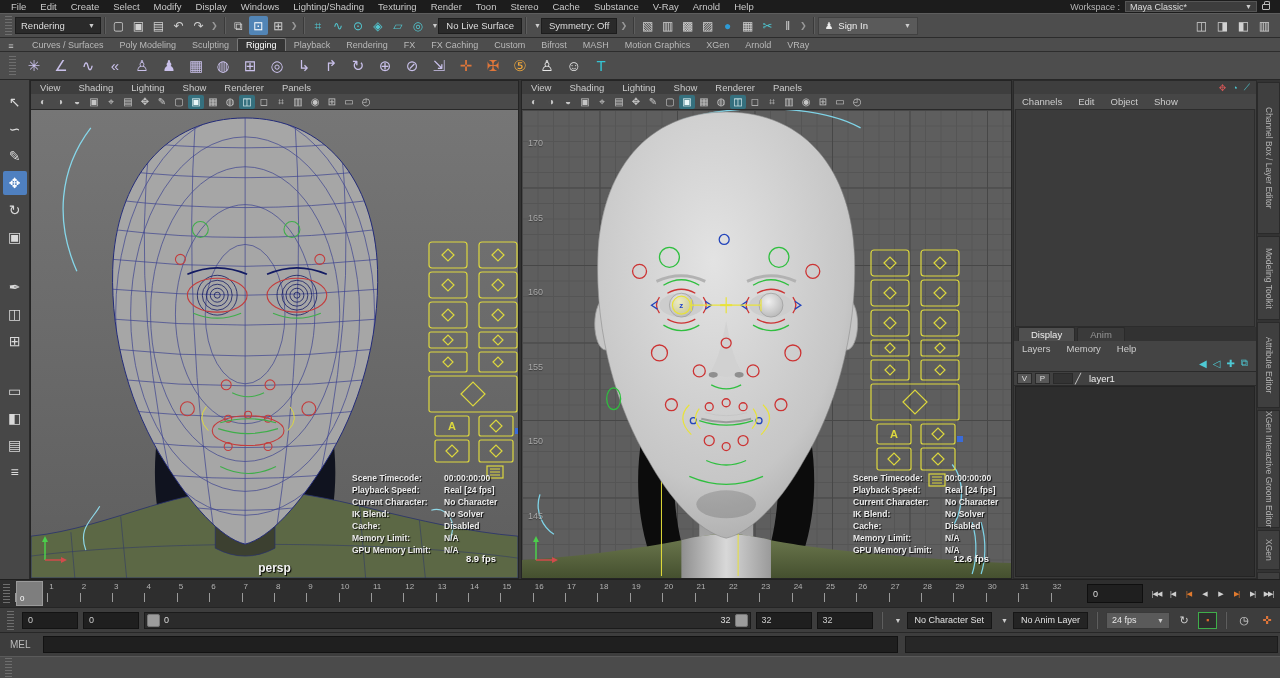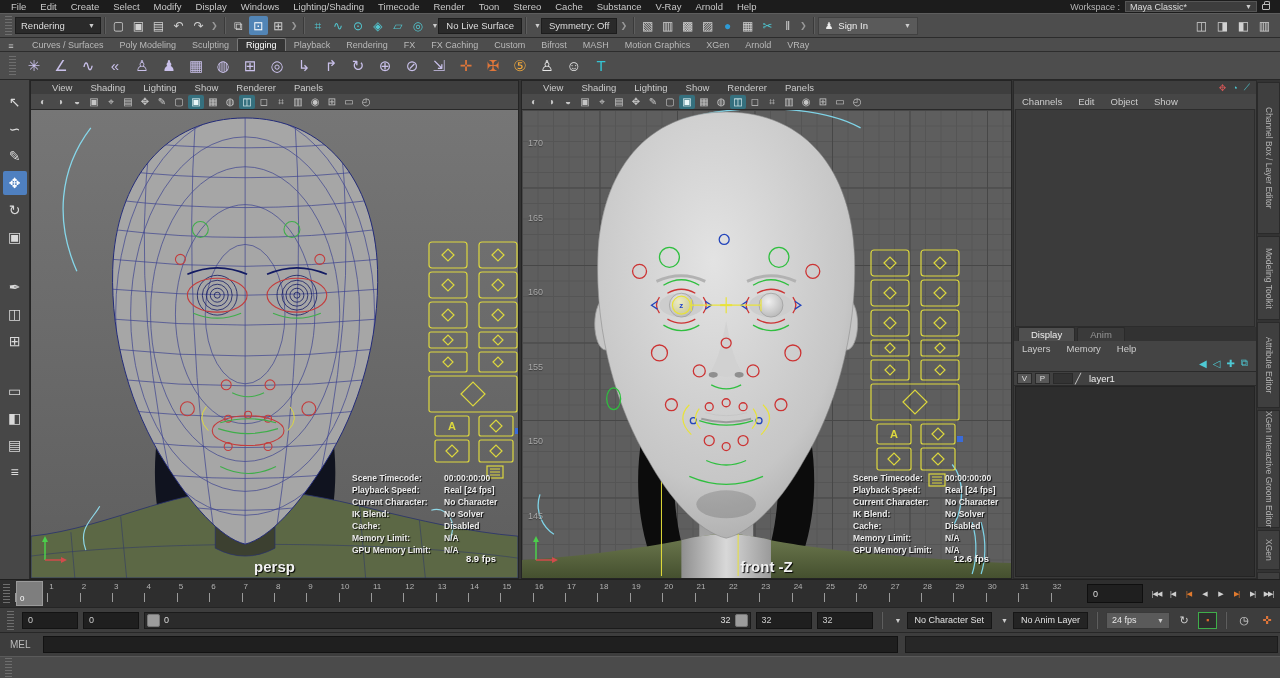--- a/index.html
+++ b/index.html
@@ -41,42 +41,42 @@
   
   #main{top:80px;height:499px;background:#333}
   #toolbox{position:absolute;left:0;top:0;width:30px;height:100%;background:#474747;display:flex;flex-direction:column;align-items:center;padding-top:10px;gap:3px;border-right:1px solid #2a2a2a}
   .tool{width:24px;height:24px;display:flex;align-items:center;justify-content:center;font-size:14px;color:#dadada;border-radius:2px;flex:none}
   .tool.active{background:#4f80c0;color:#fff}
   .tb-gap{height:20px;flex:none}
 
   .viewport{position:absolute;top:0;height:100%;background:#444;border:1px solid #242424;display:flex;flex-direction:column}
   #vp-left{left:30px;width:489px}
   #vp-right{left:521px;width:491px}
-  .vp-menus{height:13px;background:#3e3e3e;display:flex;align-items:center;font-size:9.5px;color:#ccc;padding-left:12px;flex:none}
+  .vp-menus{height:13px;background:#3e3e3e;display:flex;align-items:center;font-size:9.5px;color:#ccc;padding-left:0;flex:none}
   .vp-menu{padding:0 9px}
   .vp-toolbar{height:16px;background:#4a4a4a;display:flex;align-items:center;padding-left:4px;gap:1px;flex:none;border-bottom:1px solid #292929}
   .vicon{width:16px;height:14px;display:flex;align-items:center;justify-content:center;font-size:10px;color:#c6c6c6;border-radius:2px;flex:none}
   .vicon.active{background:#35707e;color:#e9f7f9}
   .vp-canvas{position:relative;flex:1;overflow:hidden}
   #vp-left .vp-canvas{background:linear-gradient(#767676,#5e5e5e)}
   #vp-right .vp-canvas{background-color:#5e5e5e;
     background-image:linear-gradient(#474747 1px,transparent 1px),linear-gradient(90deg,#474747 1px,transparent 1px),
                      linear-gradient(#555 1px,transparent 1px),linear-gradient(90deg,#555 1px,transparent 1px);
     background-size:77.5px 77.5px,77.5px 77.5px,15.5px 15.5px,15.5px 15.5px}
   .scene{position:absolute;inset:0;width:100%;height:100%}
   .picker{position:absolute;width:95px;height:240px}
   #vp-left .picker{left:396px;top:130px}
   #vp-right .picker{left:347px;top:138px}
   .hud{position:absolute;width:156px;font-size:8.5px;font-weight:bold;color:#ececec;text-shadow:1px 1px 1px rgba(0,0,0,.9)}
   #vp-left .hud{right:10px;bottom:21px}
   #vp-right .hud{right:2px;bottom:21px}
   .hud-row{display:flex;margin:2px 0}
   .hud-label{width:92px}
   .hud-value{flex:1}
-  .cam-label{position:absolute;left:0;right:0;bottom:3px;text-align:center;font-size:15px;font-weight:bold;color:#f2f2f2;text-shadow:1px 1px 1px #000}
+  .cam-label{position:absolute;left:0;right:0;bottom:3px;text-align:center;font-size:12px;font-weight:bold;color:#f2f2f2;text-shadow:1px 1px 1px #000}
   .fps{position:absolute;right:22px;bottom:14px;font-size:9.5px;font-weight:bold;color:#f2f2f2;text-shadow:1px 1px 1px #000}
   .grid-labels{position:absolute;left:6px;top:28px;font-size:9px;color:#a8a8a8;text-shadow:0 1px 1px rgba(0,0,0,.4)}
   .grid-label{height:74.5px}
   .gizmo{position:absolute;left:6px;bottom:12px;width:36px;height:36px}
 
   
   #panel{position:absolute;left:1013px;width:244px;top:0;height:100%;background:#3e3e3e;display:flex;flex-direction:column;border:1px solid #2a2a2a}
   .panel-top{height:13px;display:flex;justify-content:flex-end;align-items:center;gap:6px;padding-right:6px;background:#3e3e3e;flex:none}
   .pt-icon{font-size:9px}
   .panel-menus{height:15px;background:#464646;display:flex;align-items:center;font-size:9.5px;color:#ccc;padding-left:8px;flex:none}
@@ -147,21 +147,21 @@
   <div id="menubar" class="band">
     <div style="display:flex">
         <span class="menu-item">File</span>
         <span class="menu-item">Edit</span>
         <span class="menu-item">Create</span>
         <span class="menu-item">Select</span>
         <span class="menu-item">Modify</span>
         <span class="menu-item">Display</span>
         <span class="menu-item">Windows</span>
         <span class="menu-item">Lighting/Shading</span>
-        <span class="menu-item">Timecode</span>
+        <span class="menu-item">Texturing</span>
         <span class="menu-item">Render</span>
         <span class="menu-item">Toon</span>
         <span class="menu-item">Stereo</span>
         <span class="menu-item">Cache</span>
         <span class="menu-item">Substance</span>
         <span class="menu-item">V-Ray</span>
         <span class="menu-item">Arnold</span>
         <span class="menu-item">Help</span>
       </div>
     <div class="spacer"></div>
@@ -736,21 +736,20 @@
               <span class="hud-label">GPU Memory Limit:</span>
               <span class="hud-value">N/A</span>
             </div>
           </div>
         <svg class="gizmo" viewBox="0 0 36 36">
           <line x1="8" y1="30" x2="8" y2="10" stroke="#4bd04b" stroke-width="1.5"></line>
             <path d="M8,6 L5,12 L11,12 Z" fill="#4bd04b"></path>
           <line x1="8" y1="30" x2="26" y2="30" stroke="#d04b4b" stroke-width="1.5"></line>
             <path d="M30,30 L24,27 L24,33 Z" fill="#d04b4b"></path>
         </svg>
-        <div class="cam-label">front -Z</div>
         <div class="fps">12.6 fps</div>
       </div>
     </div>
 
     <div id="panel">
       <div class="panel-top">
           <span class="pt-icon" style="color: rgb(204, 85, 85);">✥</span>
           <span class="pt-icon" style="color: rgb(78, 201, 212);">◔</span>
           <span class="pt-icon" style="color: rgb(78, 201, 212);">⟋</span>
         </div>

